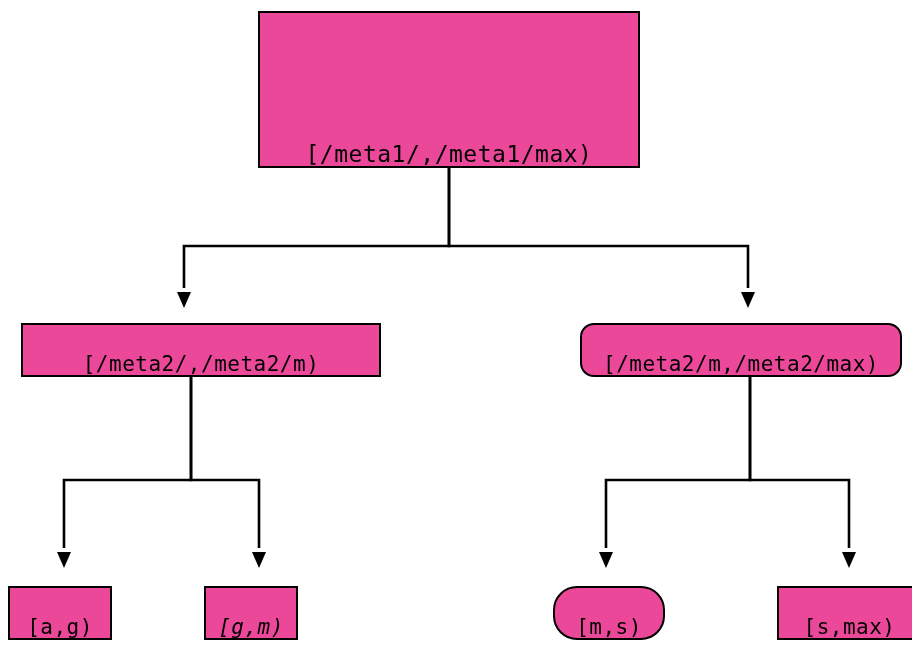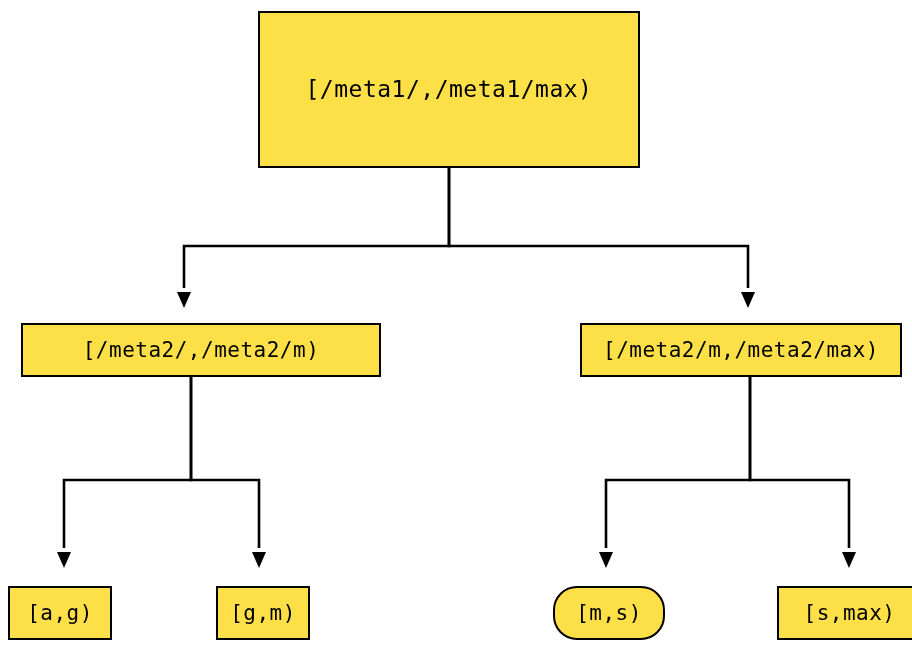--- a/index.html
+++ b/index.html
@@ -15,23 +15,23 @@
     position: relative;
     width: 912px;
     height: 652px;
     background: #ffffff;
     overflow: hidden;
   }
   .node-box {
     position: absolute;
     box-sizing: border-box;
     border: 2.6px solid #000000;
-    background: #fde047;
+    background: #ec4899;
     display: flex;
-    align-items: center;
+    align-items: flex-end;
     justify-content: center;
     color: #000000;
     font-family: "DejaVu Sans Mono", monospace;
     font-size: 21px;
     letter-spacing: 0.5px;
     white-space: nowrap;
     line-height: 1;
   }
   .node-label {
     display: block;
@@ -84,29 +84,29 @@
   </svg>
 
   <div class="node-box" style="left:258px; top:11px; width:382px; height:157px; font-size:23px;">
     <span class="node-label">[/meta1/,/meta1/max)</span>
   </div>
 
   <div class="node-box" style="left:21px; top:323px; width:360px; height:54px;">
     <span class="node-label">[/meta2/,/meta2/m)</span>
   </div>
 
-  <div class="node-box" style="left:580px; top:323px; width:322px; height:54px;">
+  <div class="node-box" style="left:580px; top:323px; width:322px; height:54px;border-radius:14px;">
     <span class="node-label">[/meta2/m,/meta2/max)</span>
   </div>
 
   <div class="node-box" style="left:8px; top:586px; width:104px; height:54px;">
     <span class="node-label">[a,g)</span>
   </div>
 
-  <div class="node-box" style="left:216px; top:586px; width:94px; height:54px;">
+  <div class="node-box" style="left:204px; top:586px; width:94px; height:54px;font-style:italic;">
     <span class="node-label">[g,m)</span>
   </div>
 
   <div class="node-box" style="left:553px; top:586px; width:112px; height:54px;border-radius:24px;">
     <span class="node-label">[m,s)</span>
   </div>
 
   <div class="node-box" style="left:777px; top:586px; width:145px; height:54px;">
     <span class="node-label">[s,max)</span>
   </div>

